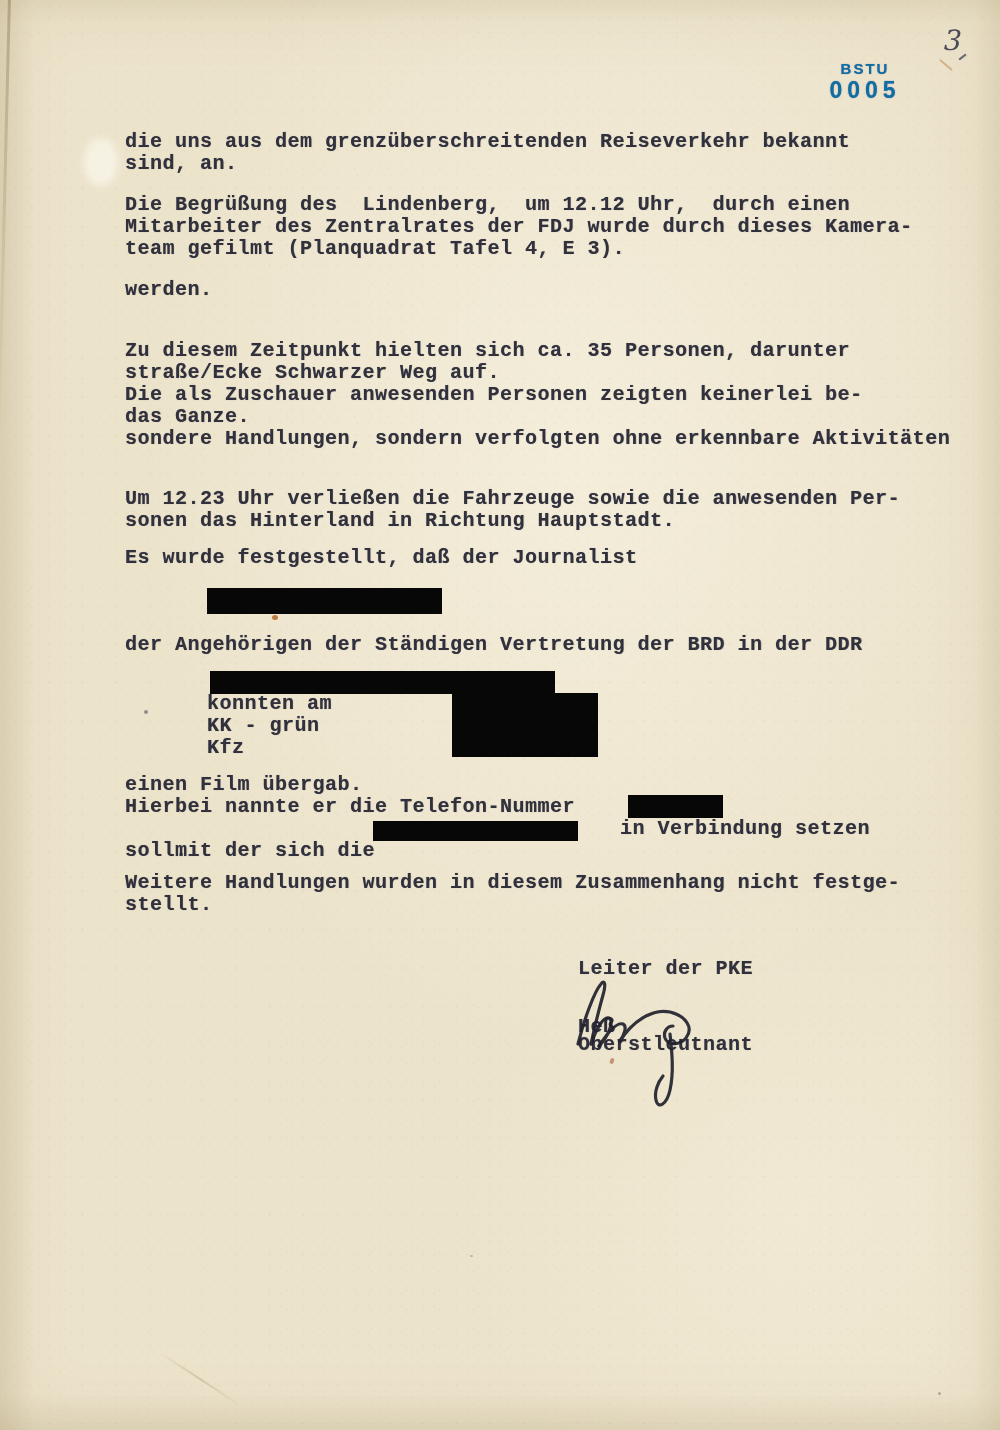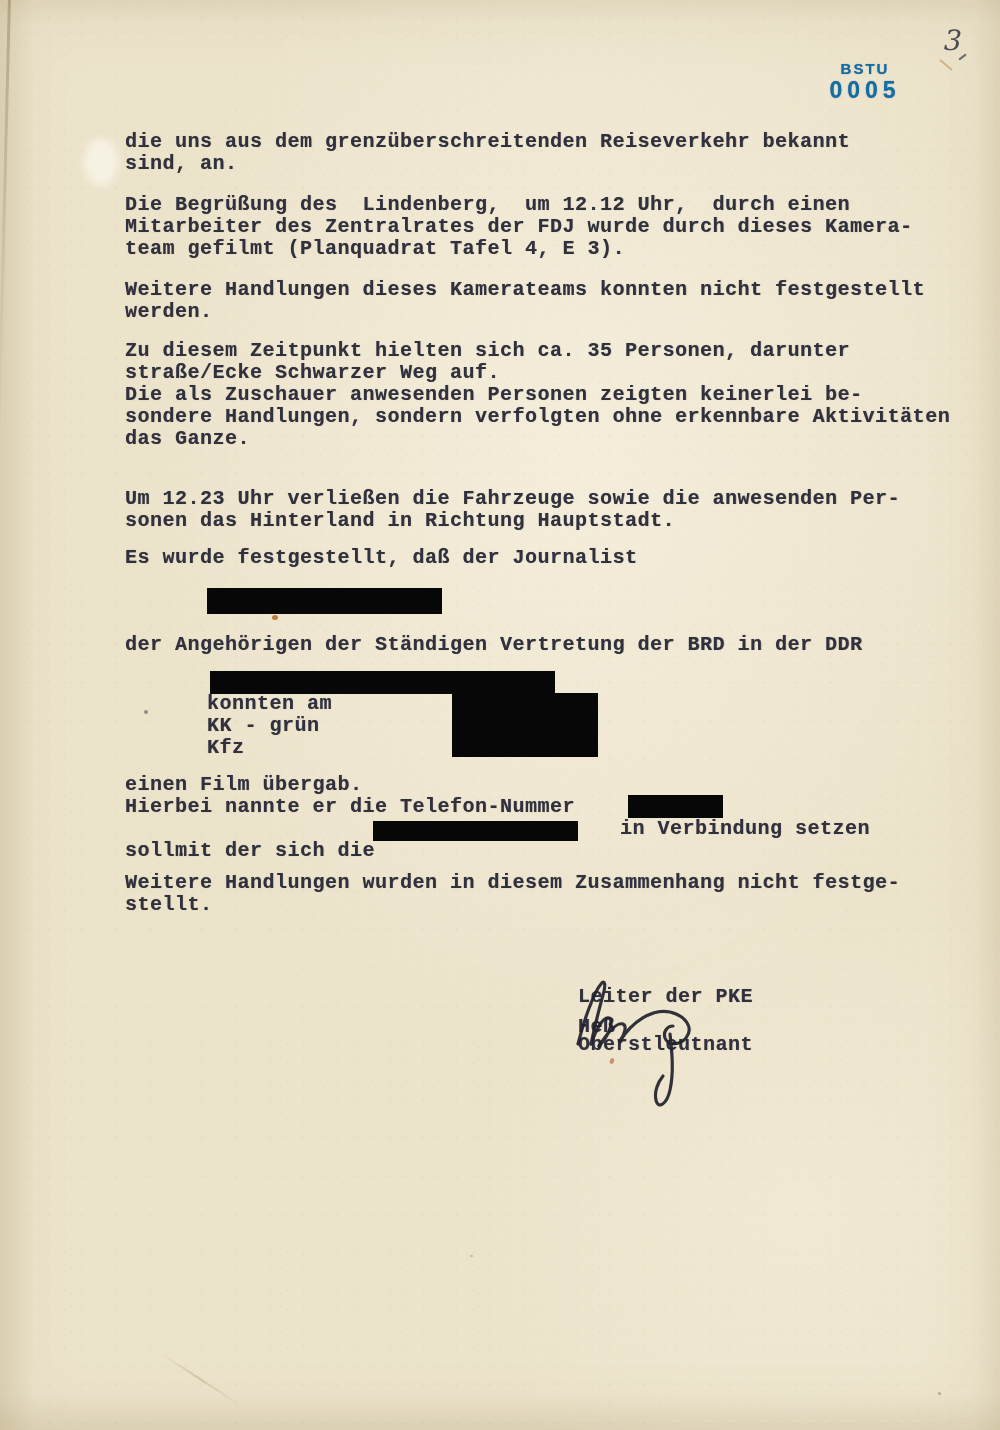--- a/index.html
+++ b/index.html
@@ -74,21 +74,21 @@
   .page-number{
     position:absolute;left:944px;top:26px;
     font:400 28px/30px "DejaVu Serif",serif;font-style:italic;
     color:#4b4b55;transform:rotate(2deg);
   }
   .pen-tick{
     position:absolute;left:958px;top:56px;width:9px;height:2px;
     background:#6a6a72;transform:rotate(-38deg);border-radius:1px;
   }
   .sig-block .line{letter-spacing:.5px;}
-  .sig-title{position:absolute;left:578px;top:958px;margin-top:28px;}
+  .sig-title{position:absolute;left:578px;top:958px;}
   .sig-name{position:absolute;left:578px;top:1016px;}
   .sig-rank{position:absolute;left:578px;top:1034px;}
   .signature-svg{position:absolute;left:570px;top:972px;pointer-events:none;}
   .speck{position:absolute;border-radius:50%;}
   .speck-1{left:272px;top:615px;width:6px;height:5px;background:#b06a28;opacity:.85;}
   .speck-2{left:610px;top:1058px;width:4px;height:6px;background:#a5502a;opacity:.55;transform:rotate(20deg);}
   .speck-3{left:84px;top:138px;width:34px;height:48px;background:rgba(255,255,248,.55);filter:blur(4px);}
   .speck-4{left:938px;top:1392px;width:3px;height:3px;background:rgba(120,100,60,.45);}
   .speck-5{left:470px;top:1255px;width:3px;height:2px;background:rgba(130,108,66,.4);}
   .speck-6{left:144px;top:710px;width:4px;height:4px;background:rgba(70,70,85,.55);}
@@ -118,30 +118,29 @@
   <div class="line">sind, an.</div>
 </div>
 
 <div class="para p1">
   <div class="line">Die Begrüßung des  Lindenberg,  um 12.12 Uhr,  durch einen</div>
   <div class="line">Mitarbeiter des Zentralrates der FDJ wurde durch dieses Kamera-</div>
   <div class="line">team gefilmt (Planquadrat Tafel 4, E 3).</div>
 </div>
 
 <div class="para p2">
-  <div class="line">Weitere Handlungen dieses Kamerateams konnten nicht festgestellt</div>
   <div class="line">werden.</div>
 </div>
 
 <div class="para p3">
   <div class="line">Zu diesem Zeitpunkt hielten sich ca. 35 Personen, darunter</div>
   <div class="line">straße/Ecke Schwarzer Weg auf.</div>
   <div class="line">Die als Zuschauer anwesenden Personen zeigten keinerlei be-</div>
+  <div class="line">das Ganze.</div>
   <div class="line">sondere Handlungen, sondern verfolgten ohne erkennbare Aktivitäten</div>
-  <div class="line">das Ganze.</div>
 </div>
 
 <div class="para p4">
   <div class="line">Um 12.23 Uhr verließen die Fahrzeuge sowie die anwesenden Per-</div>
   <div class="line">sonen das Hinterland in Richtung Hauptstadt.</div>
 </div>
 
 <div class="para p5">
   <div class="line">Es wurde festgestellt, daß der Journalist</div>
 </div>

